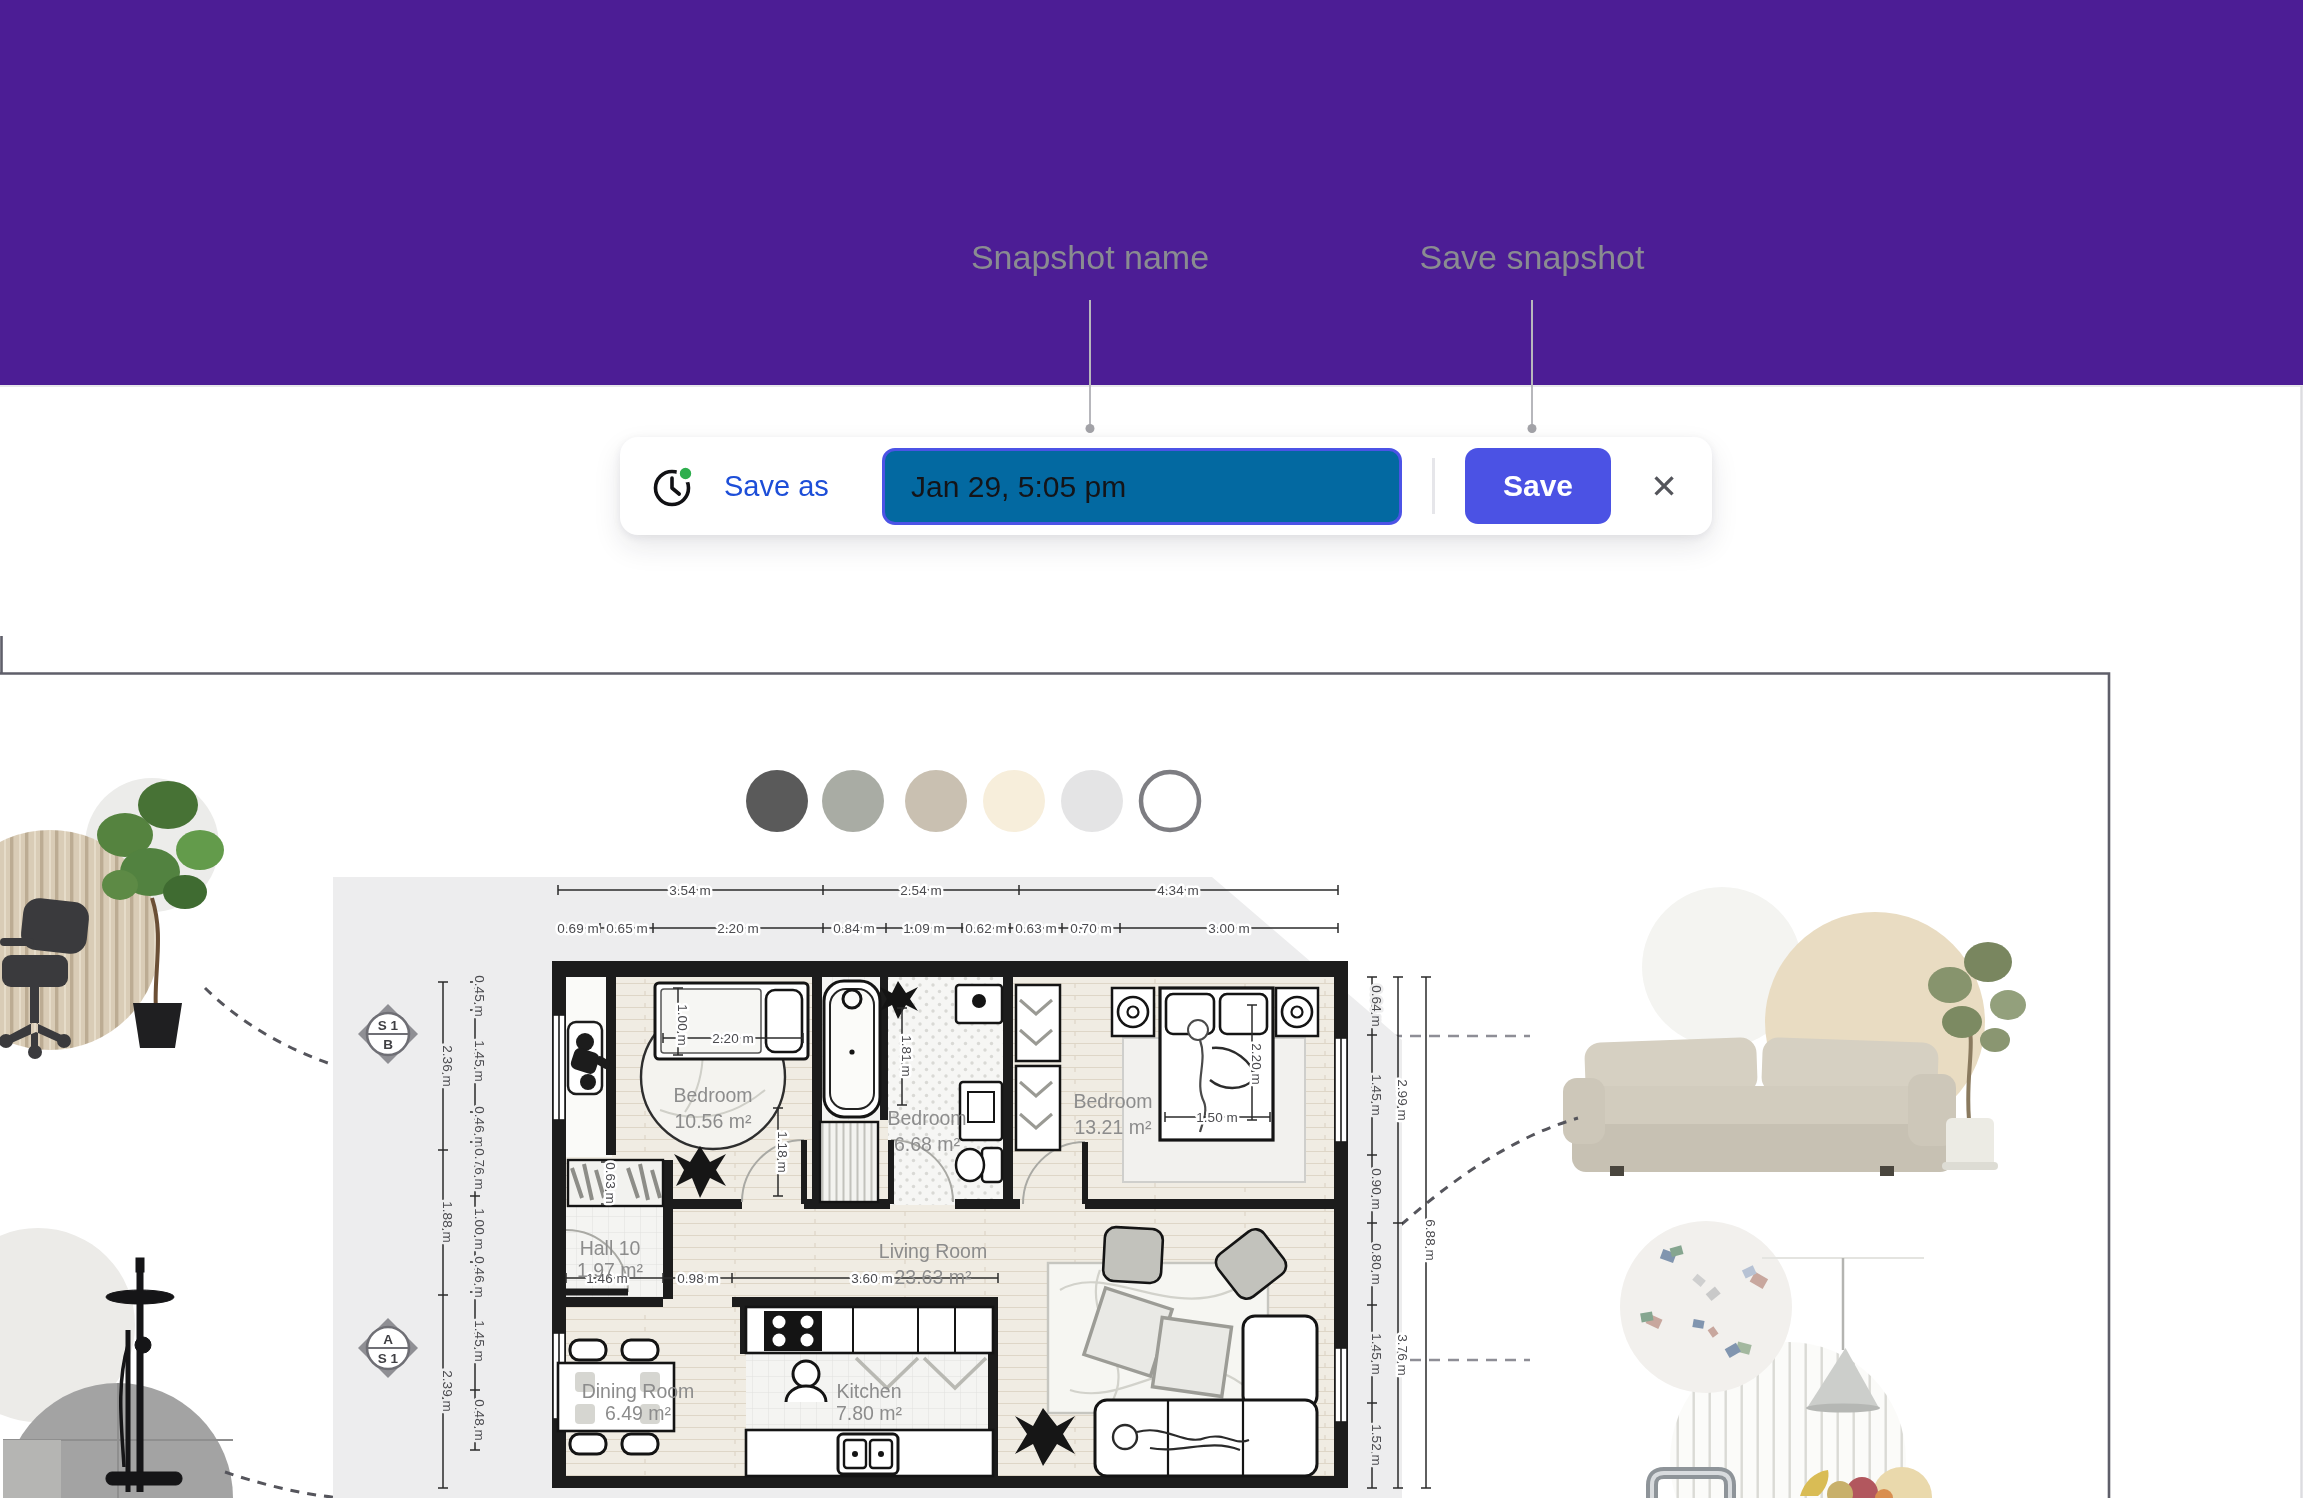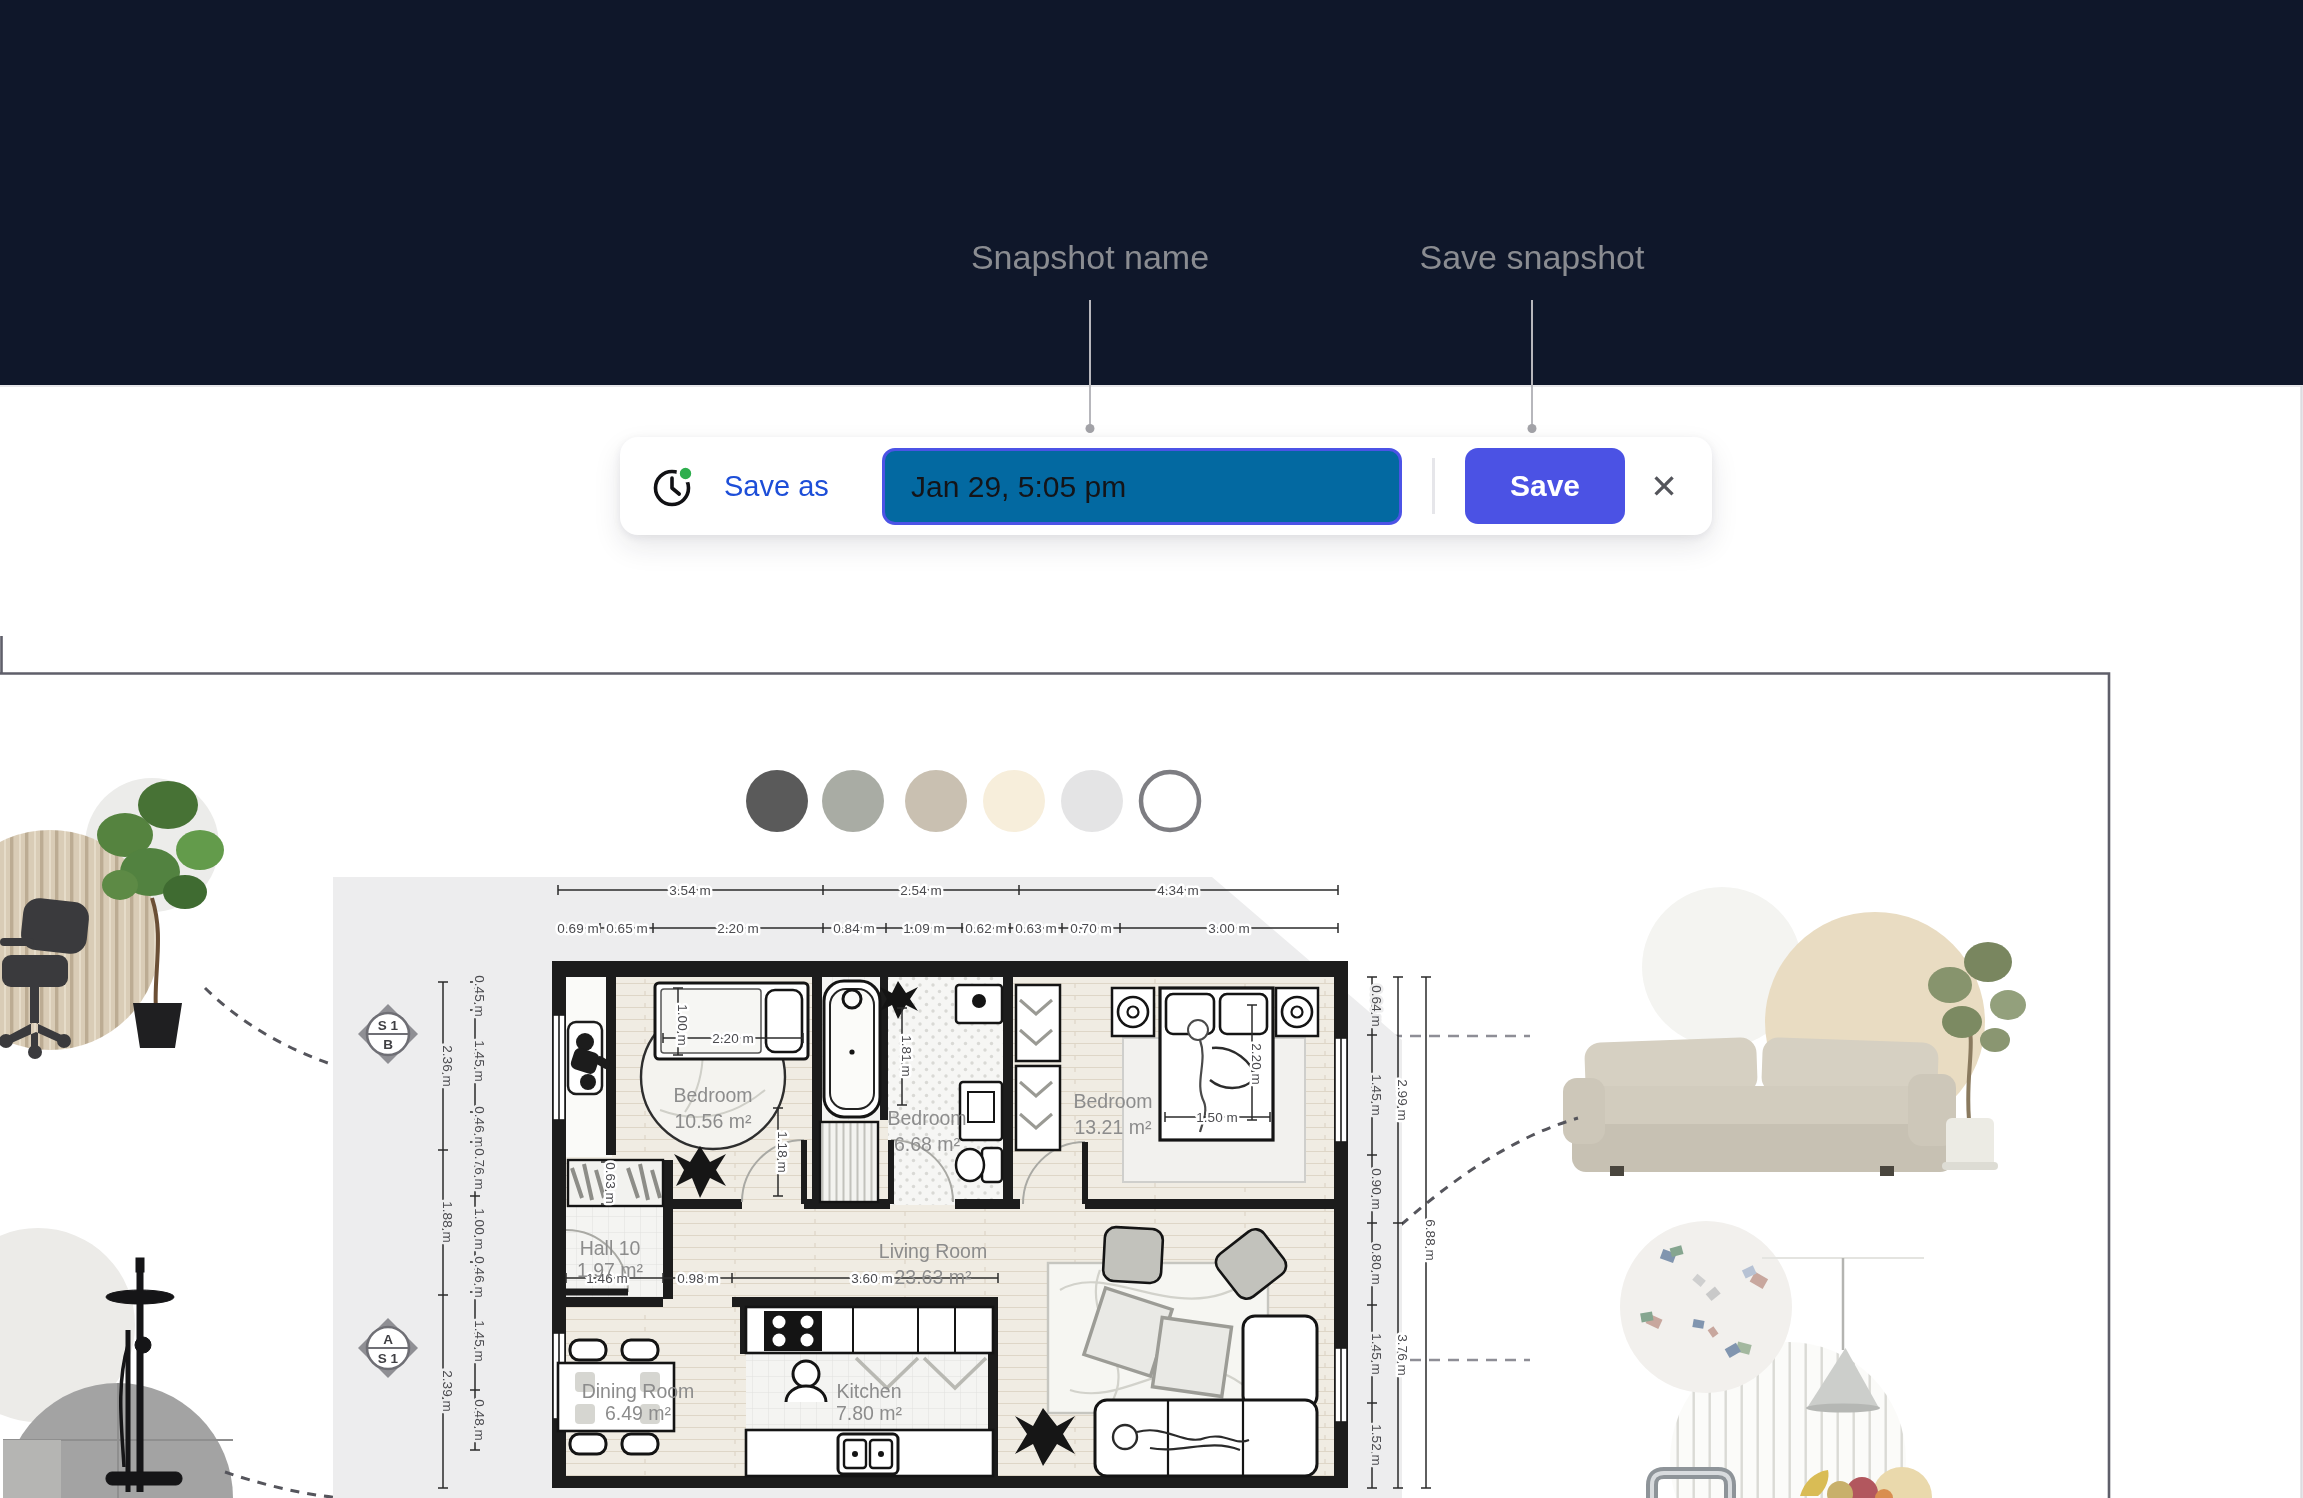--- a/index.html
+++ b/index.html
@@ -1,34 +1,34 @@
 <!DOCTYPE html>
 <html><head>
 <meta charset="utf-8">
 <style>
   html,body{margin:0;padding:0;}
   body{width:2303px;height:1498px;overflow:hidden;background:#ffffff;
        font-family:"Liberation Sans",sans-serif;position:relative;}
   
   .banner{position:absolute;left:0;top:0;width:2303px;height:385px;
-          background:#0f172a;border-bottom:2px solid #e7e7ea;}
+          background:#4c1d95;border-bottom:2px solid #e7e7ea;}
   .ann-label{position:absolute;transform:translateX(-50%);font-size:34px;color:#8a8c91;white-space:nowrap;}
   .ann-line{position:absolute;width:2px;background:#b7b7bc;}
   .ann-dot{position:absolute;width:9px;height:9px;border-radius:50%;background:#a3a3a8;transform:translate(-50%,0);}
   
   .toolbar{position:absolute;left:620px;top:437px;width:1092px;height:98px;background:#ffffff;
            border-radius:18px;box-shadow:0 12px 28px rgba(25,25,50,.10),0 2px 8px rgba(25,25,50,.07);}
   .clock{position:absolute;left:30px;top:25px;width:48px;height:48px;}
   .saveas{position:absolute;left:104px;top:0;height:98px;display:flex;align-items:center;
           font-size:29px;color:#1d4ed8;}
   .name-input{position:absolute;left:262px;top:11px;width:462px;height:71px;background:#0369a1;
           border:3px solid #4c53e6;border-radius:13px;font-size:30px;color:#141418;
           padding:0 26px;font-family:"Liberation Sans",sans-serif;outline:none;}
   .tdivider{position:absolute;left:812px;top:21px;width:3px;height:56px;background:#e6e6ea;}
-  .save-btn{position:absolute;left:845px;top:11px;width:160px;height:76px;background:#4b52e4;border:none;
+  .save-btn{position:absolute;left:845px;top:11px;width:146px;height:76px;background:#4b52e4;border:none;
           border-radius:13px;color:#ffffff;font-size:30px;font-weight:600;font-family:"Liberation Sans",sans-serif;cursor:pointer;}
   .close-x{position:absolute;left:1014px;top:0;width:60px;height:98px;display:flex;align-items:center;justify-content:center;
           font-size:33px;color:#54555b;cursor:pointer;}
   
   .canvas-svg{position:absolute;left:0;top:386px;}
   text{text-anchor:middle;}
   .dim{font-size:13.5px;fill:#4b4b4f;paint-order:stroke;stroke:#ededee;stroke-width:5px;stroke-linejoin:round;}
   .dimw{stroke:#ffffff;}
   .rlab{font-size:19.5px;fill:#8c8c8c;}
   .mtx{font-size:13.5px;fill:#3f3f43;font-weight:700;}

